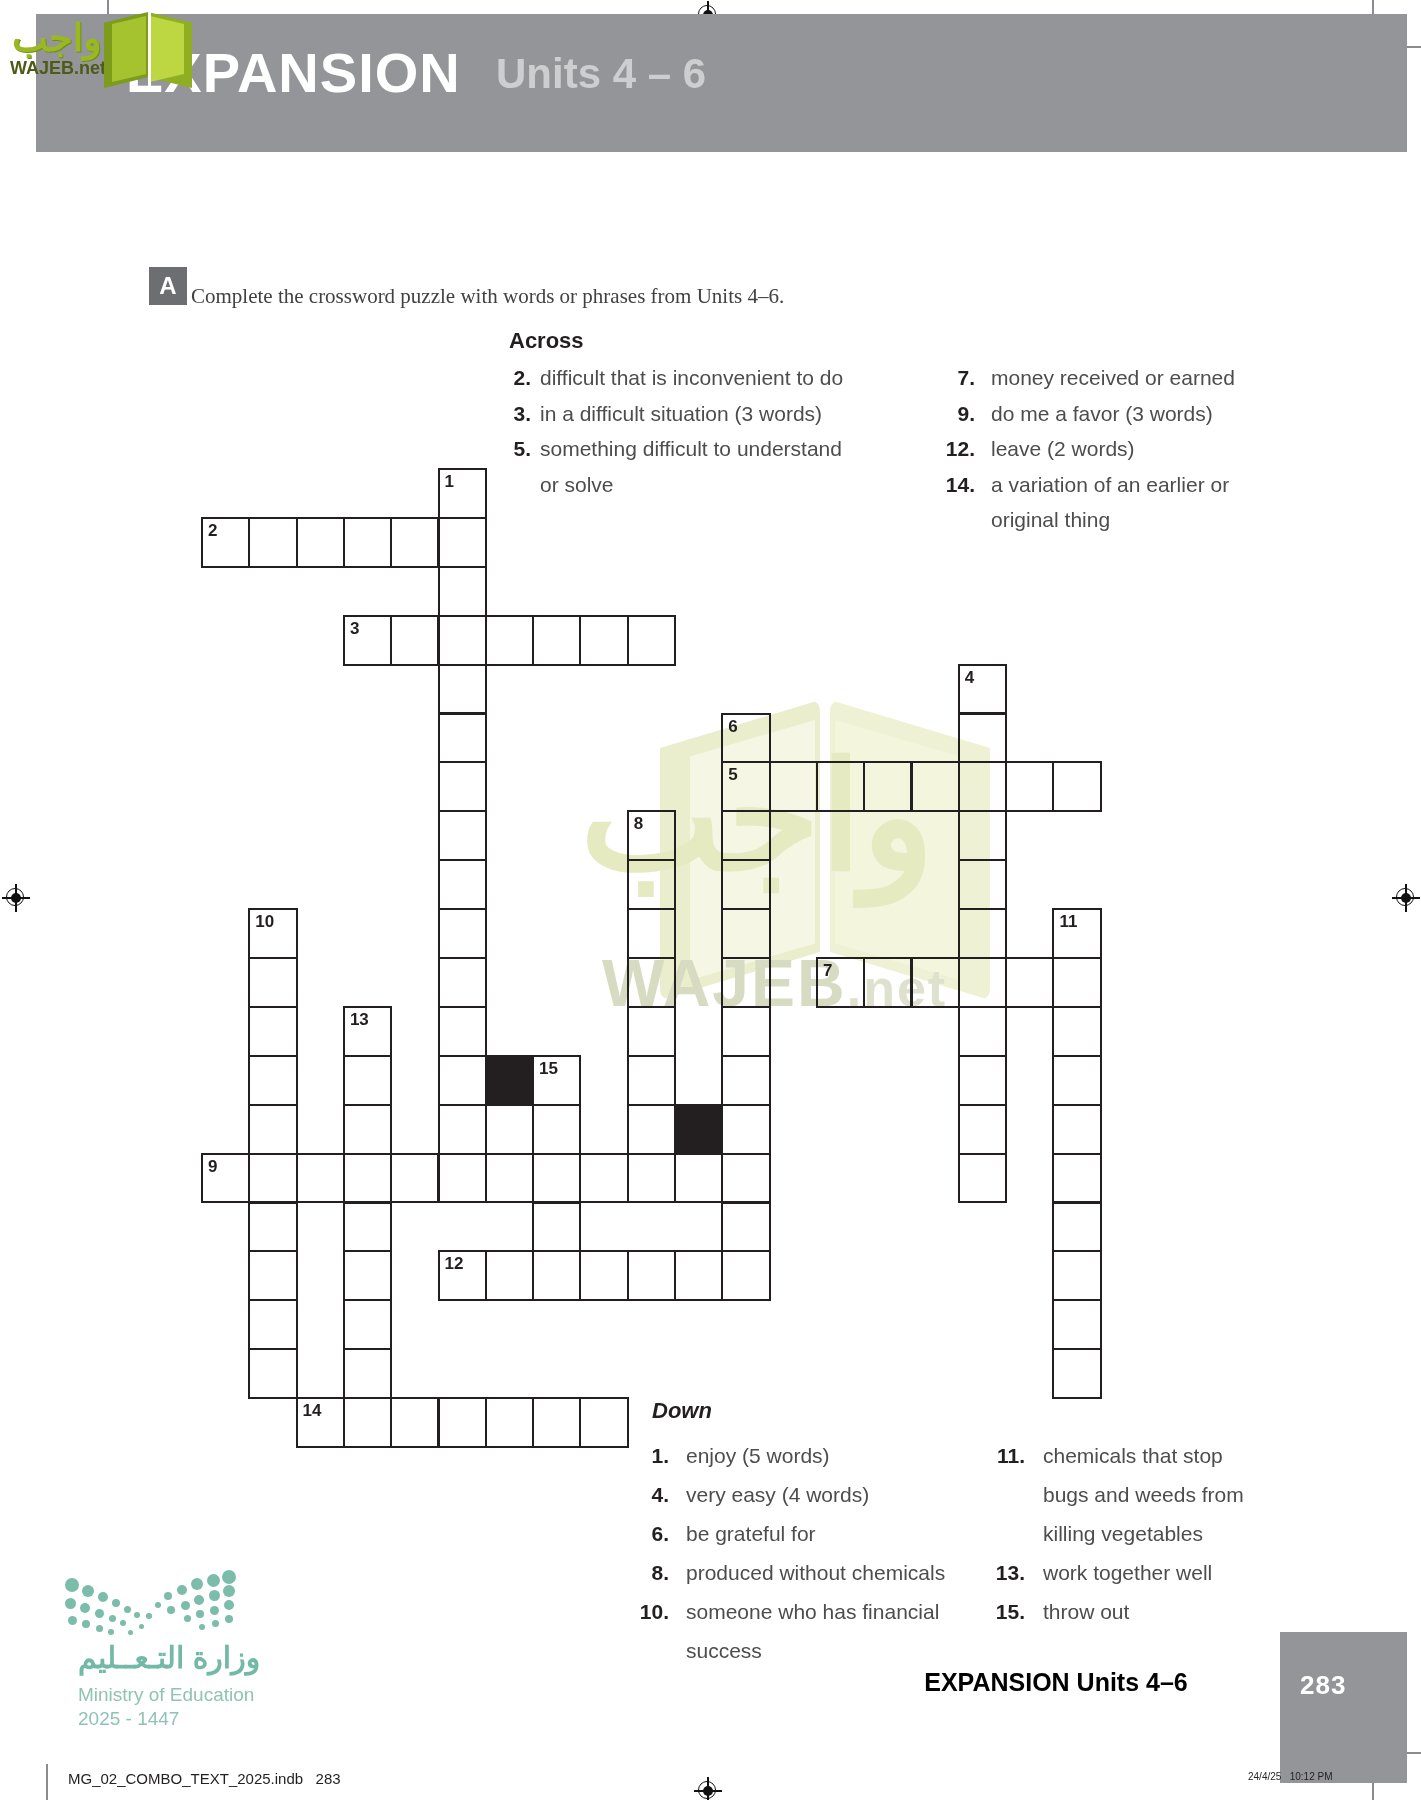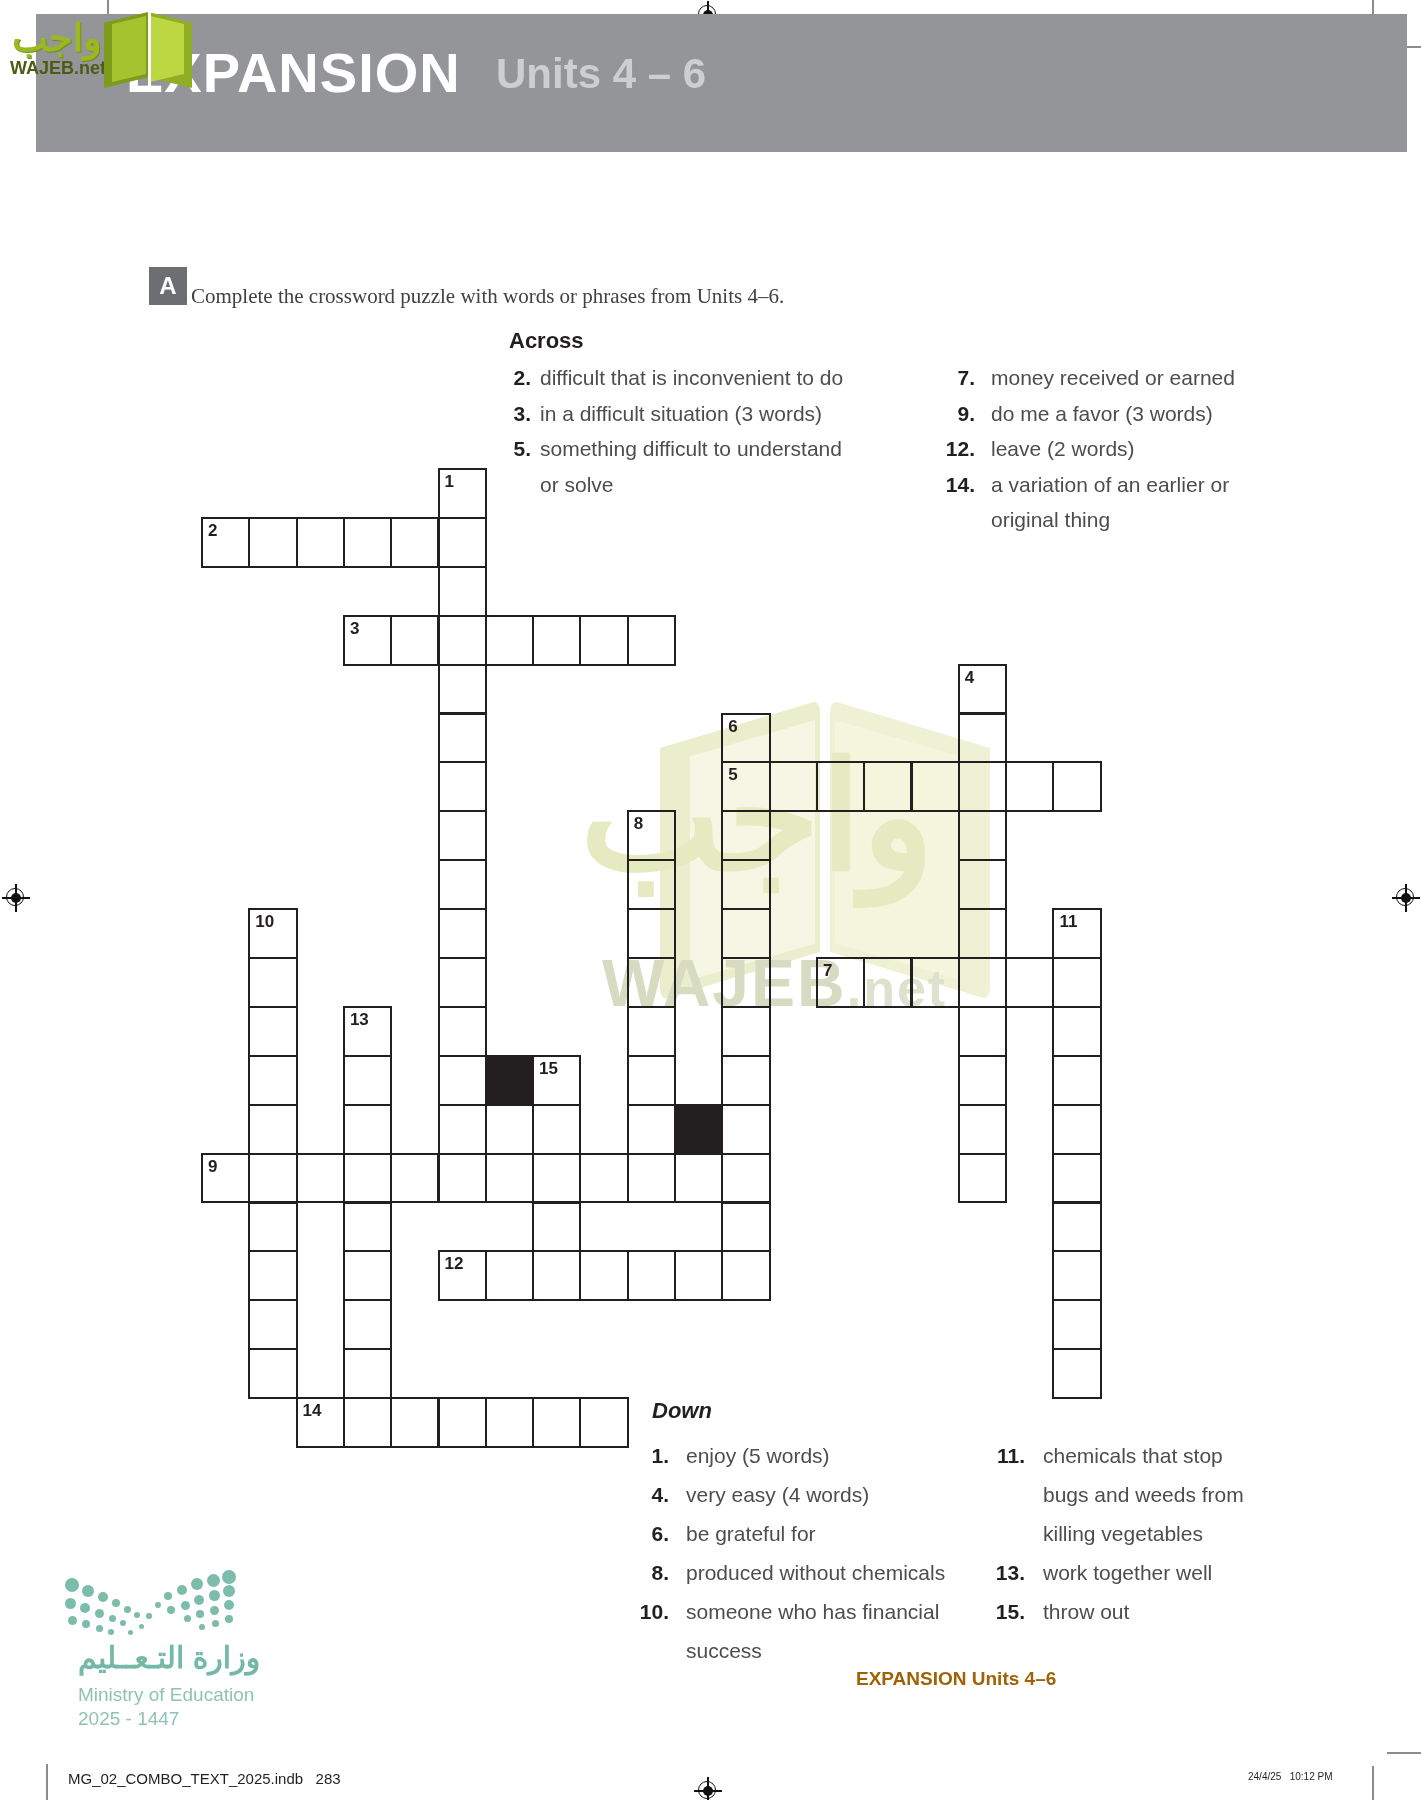--- a/index.html
+++ b/index.html
@@ -56,21 +56,21 @@
   .wm-site{position:absolute;left:62px;top:285px;font-size:66px;font-weight:bold;color:#c9cfae;letter-spacing:2px;z-index:2;}
   .wm-site .suffix{font-size:52px;color:#d4d8bd;}
 
   
   .min-dot{position:absolute;border-radius:50%;background:#7cbcab;}
   .min-ar{position:absolute;left:78px;top:1640px;font-size:30px;font-weight:bold;color:#74b9a7;}
   .min-en{position:absolute;left:78px;top:1684px;font-size:19px;color:#8fc3b4;}
   .min-yr{position:absolute;left:78px;top:1708px;font-size:19px;color:#8fc3b4;}
 
   
-  .page-label{position:absolute;left:856px;top:1668px;width:400px;text-align:left;font-size:19px;font-weight:bold;color:#a16207;}
+  .page-label{position:absolute;left:856px;top:1668px;width:400px;text-align:center;font-size:25px;font-weight:bold;color:#000000;}
   .page-tab{position:absolute;left:1280px;top:1632px;width:127px;height:151px;background:#939598;}
   .page-num{position:absolute;left:20px;top:38px;font-size:26px;font-weight:bold;color:#ffffff;letter-spacing:1px;}
   .footer-left{position:absolute;left:68px;top:1770px;font-size:15px;color:#231f20;white-space:pre;}
   .footer-right{position:absolute;left:1248px;top:1771px;font-size:10px;color:#231f20;white-space:pre;}
 </style>
 </head>
 <body>
 
 <div class="page">
 
@@ -372,16 +372,19 @@
       <span class="min-dot" style="left: 224px; top: 1600px; width: 10px; height: 10px;"></span>
       <span class="min-dot" style="left: 199px; top: 1624px; width: 6px; height: 6px;"></span>
       <span class="min-dot" style="left: 211.5px; top: 1619.5px; width: 7px; height: 7px;"></span>
       <span class="min-dot" style="left: 225px; top: 1615px; width: 8px; height: 8px;"></span>
     </div>
   <div class="min-ar">وزارة التـعــليم</div>
   <div class="min-en">Ministry of Education</div>
   <div class="min-yr">2025 - 1447</div>
 
   <div class="page-label">EXPANSION Units 4–6</div>
+  <div class="page-tab">
+    <div class="page-num">283</div>
+  </div>
   <div class="footer-left">MG_02_COMBO_TEXT_2025.indb   283</div>
   <div class="footer-right">24/4/25   10:12 PM</div>
 
 </div>
 
 </body></html>

